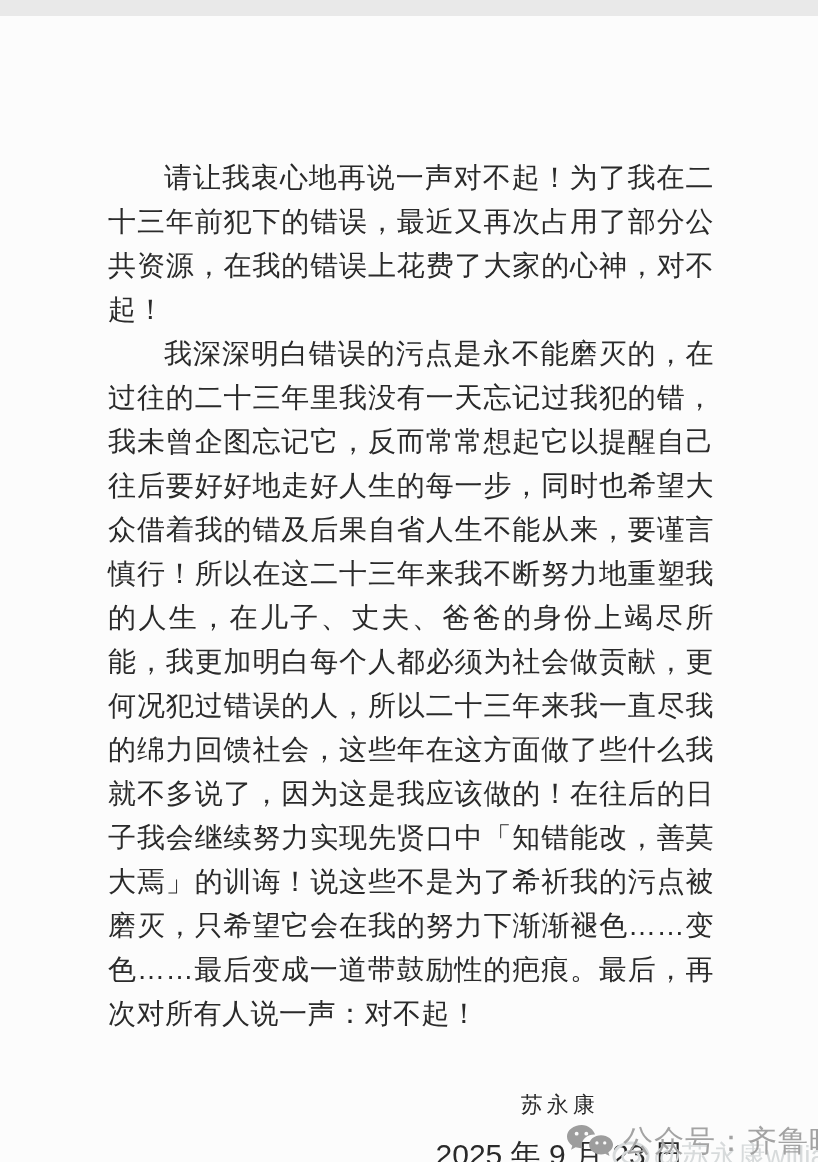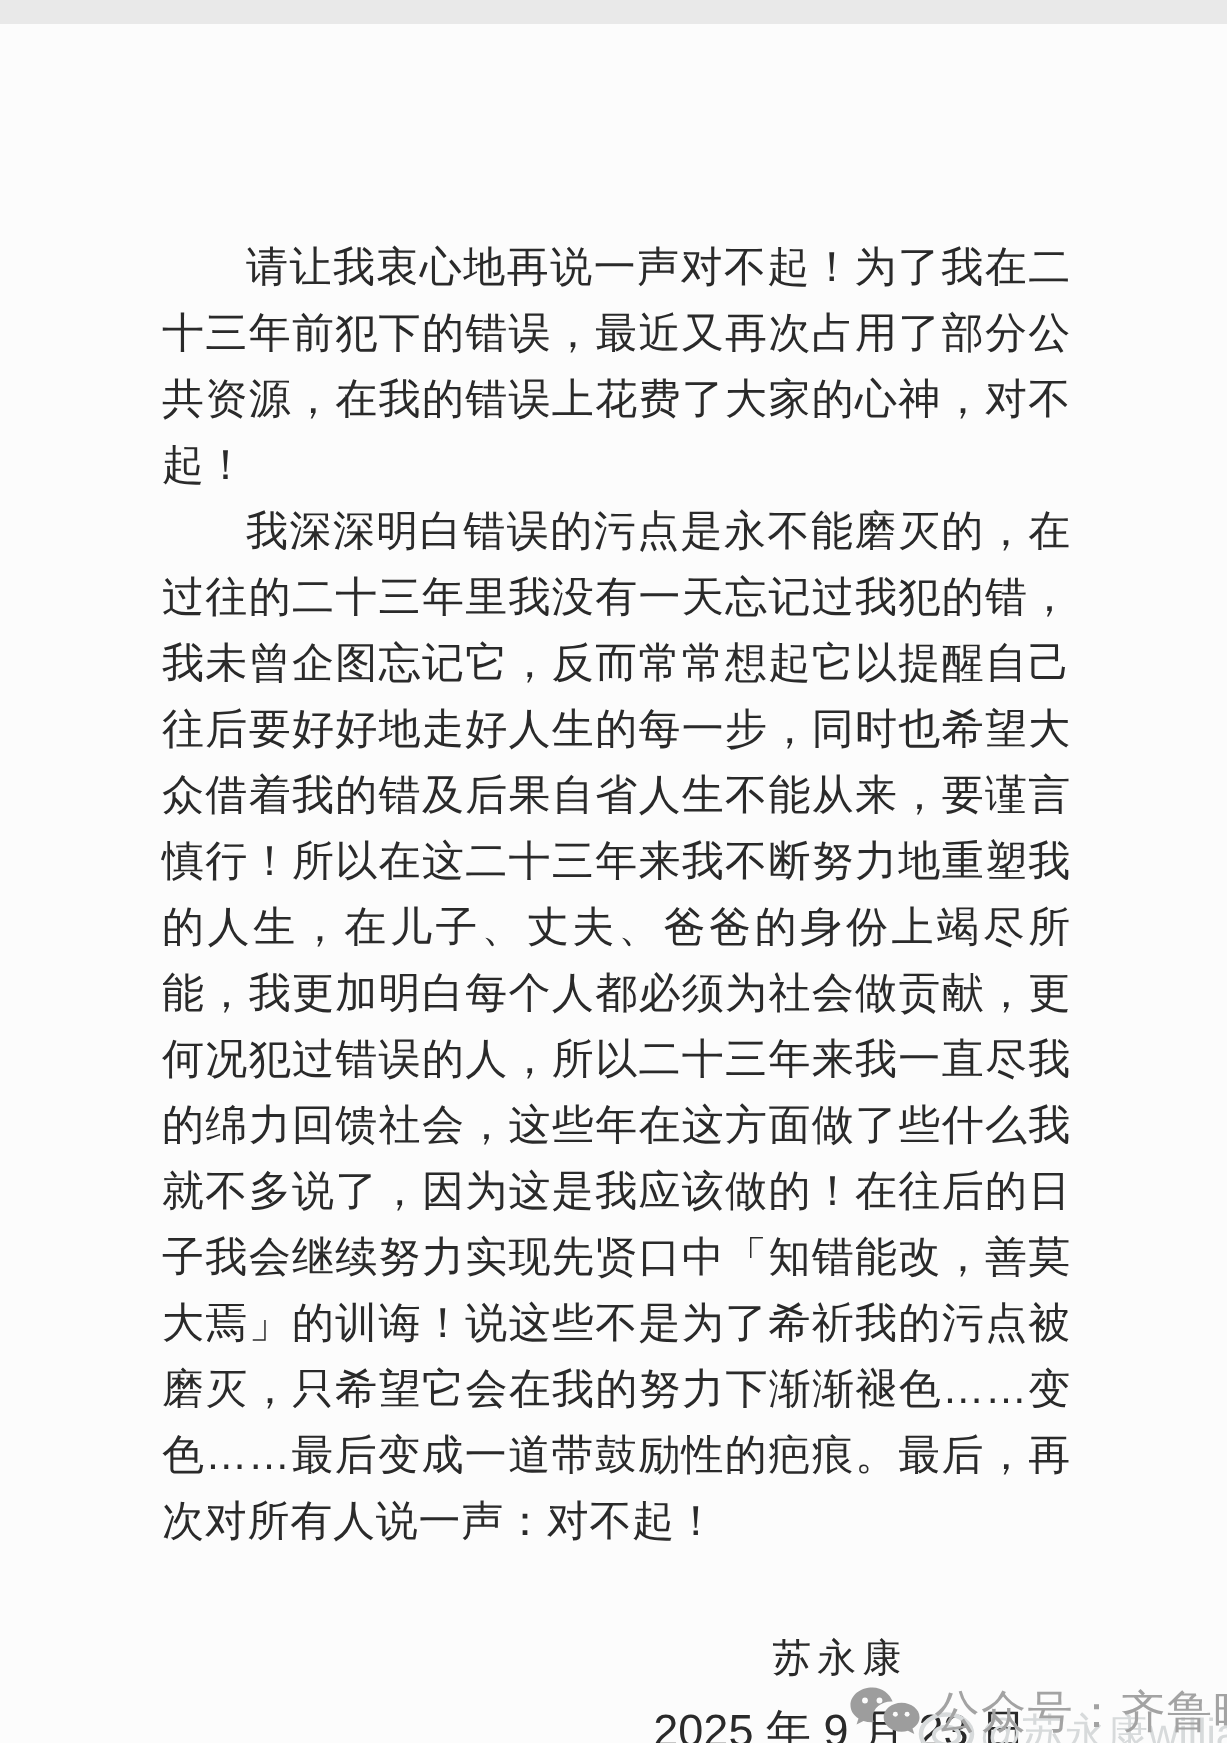--- a/index.html
+++ b/index.html
@@ -28,21 +28,21 @@
     color: #2a2a2a;
     word-break: break-all;
   }
   .signature {
     margin: 52px 30px 0 auto;
     width: max-content;
     text-align: center;
     color: #2a2a2a;
   }
   .sig-name {
-    font-size: 26px;
+    font-size: 22px;
     line-height: 34px;
     letter-spacing: 4px;
   }
   .sig-date {
     margin-top: 16px;
     font-size: 30px;
     line-height: 34px;
   }
   .source-row {
     position: absolute;

